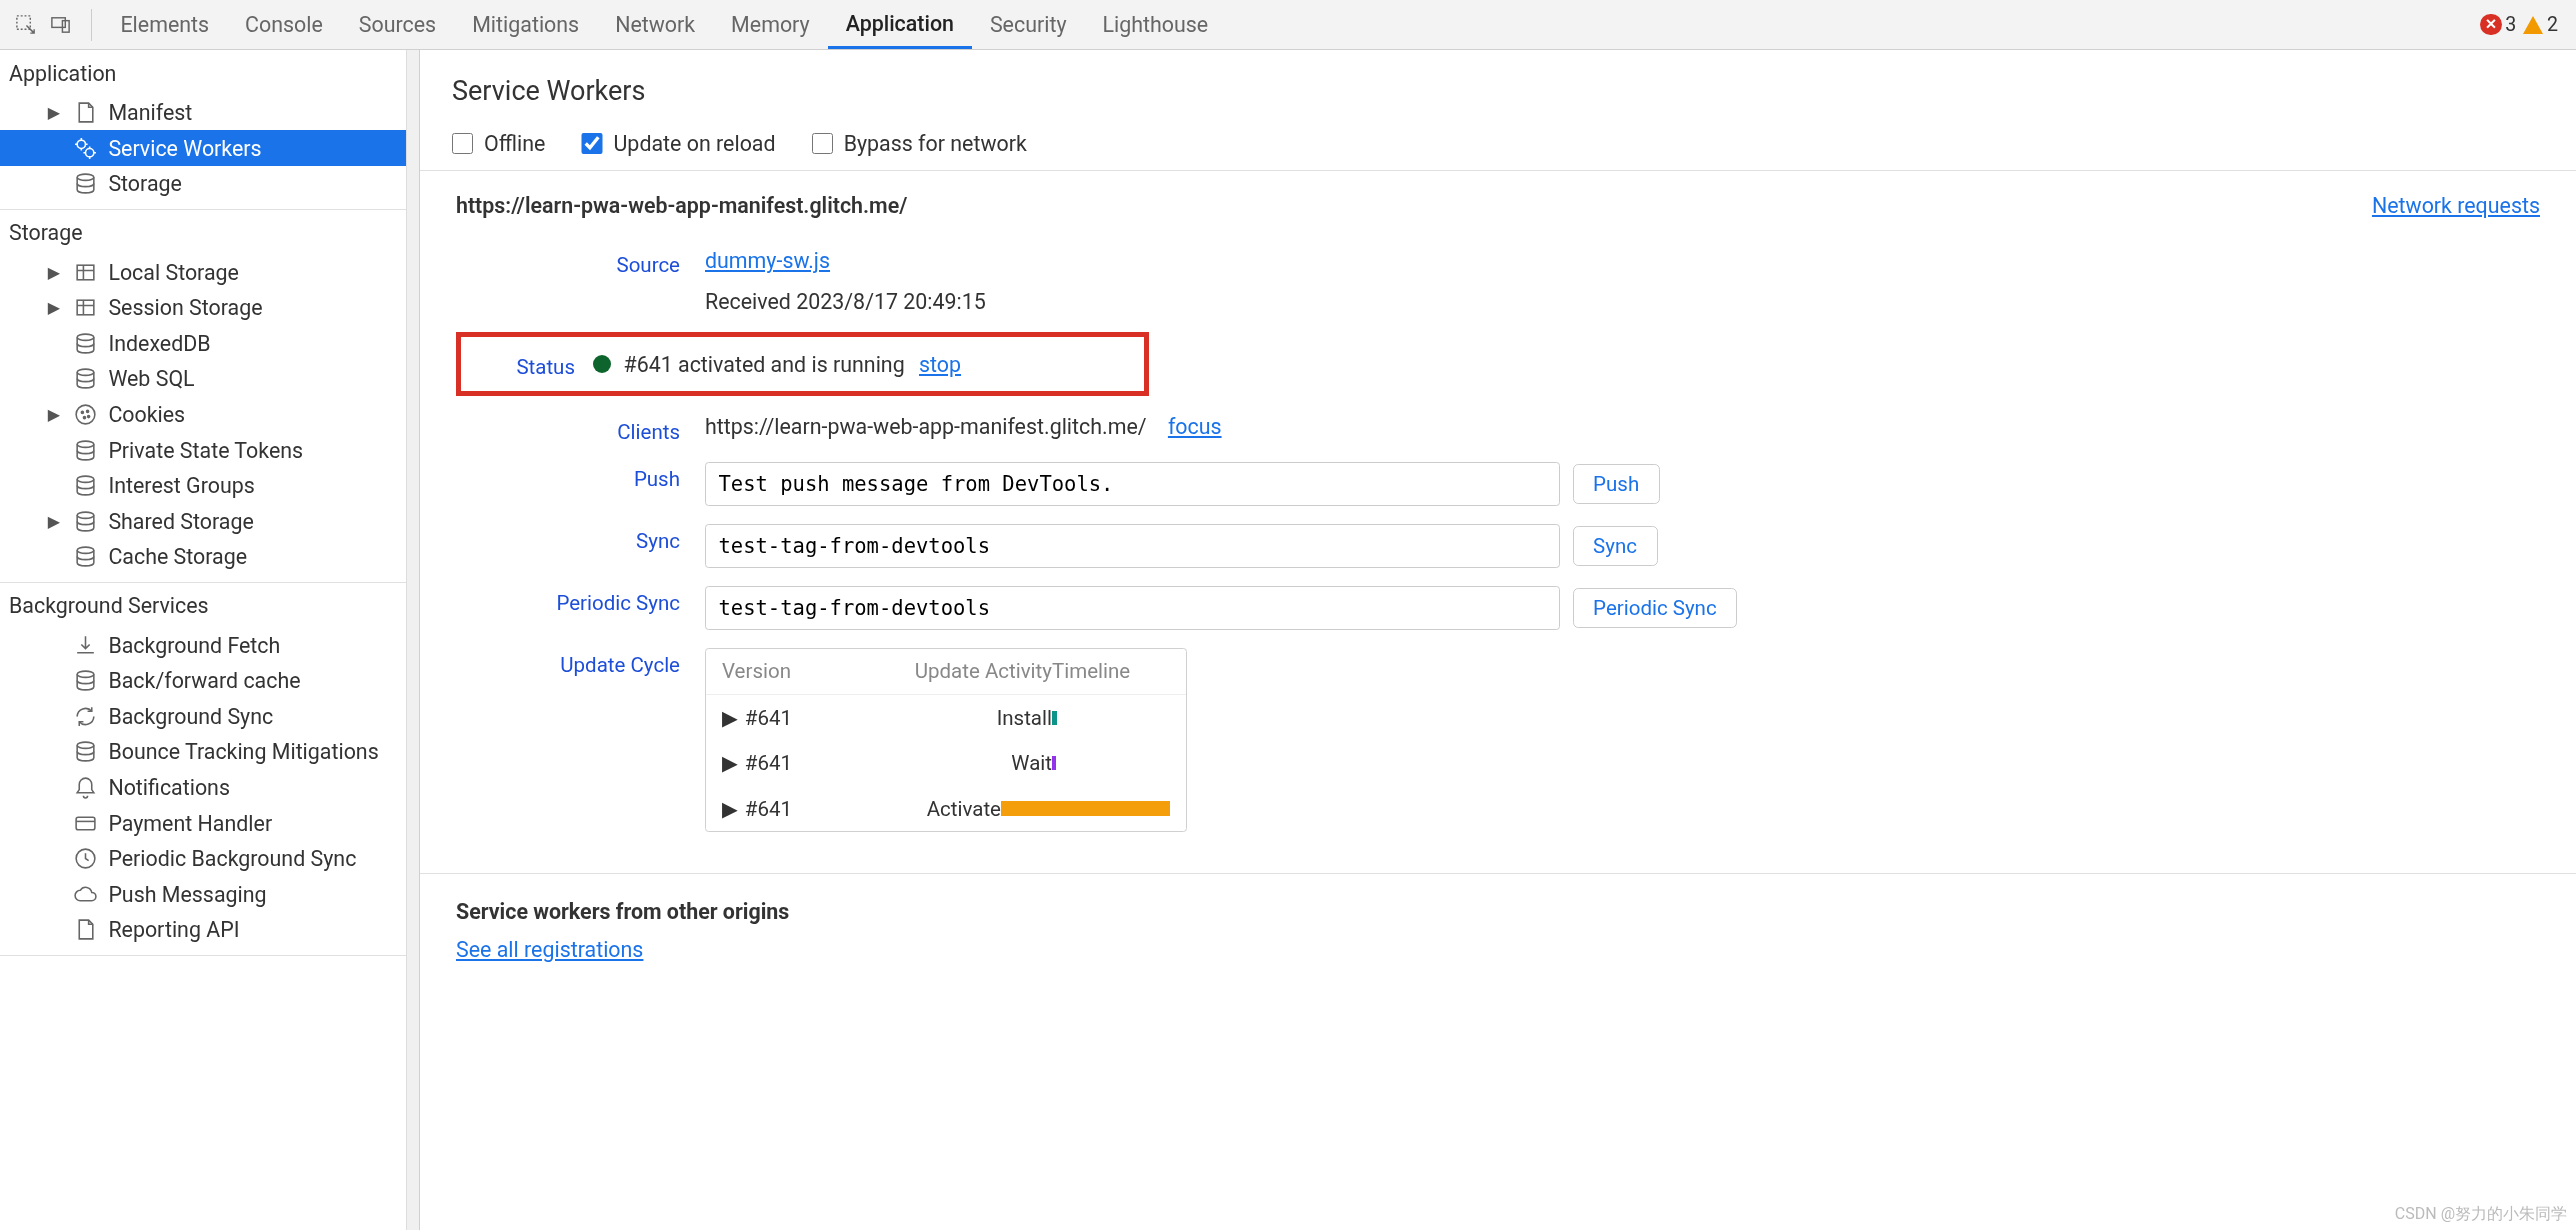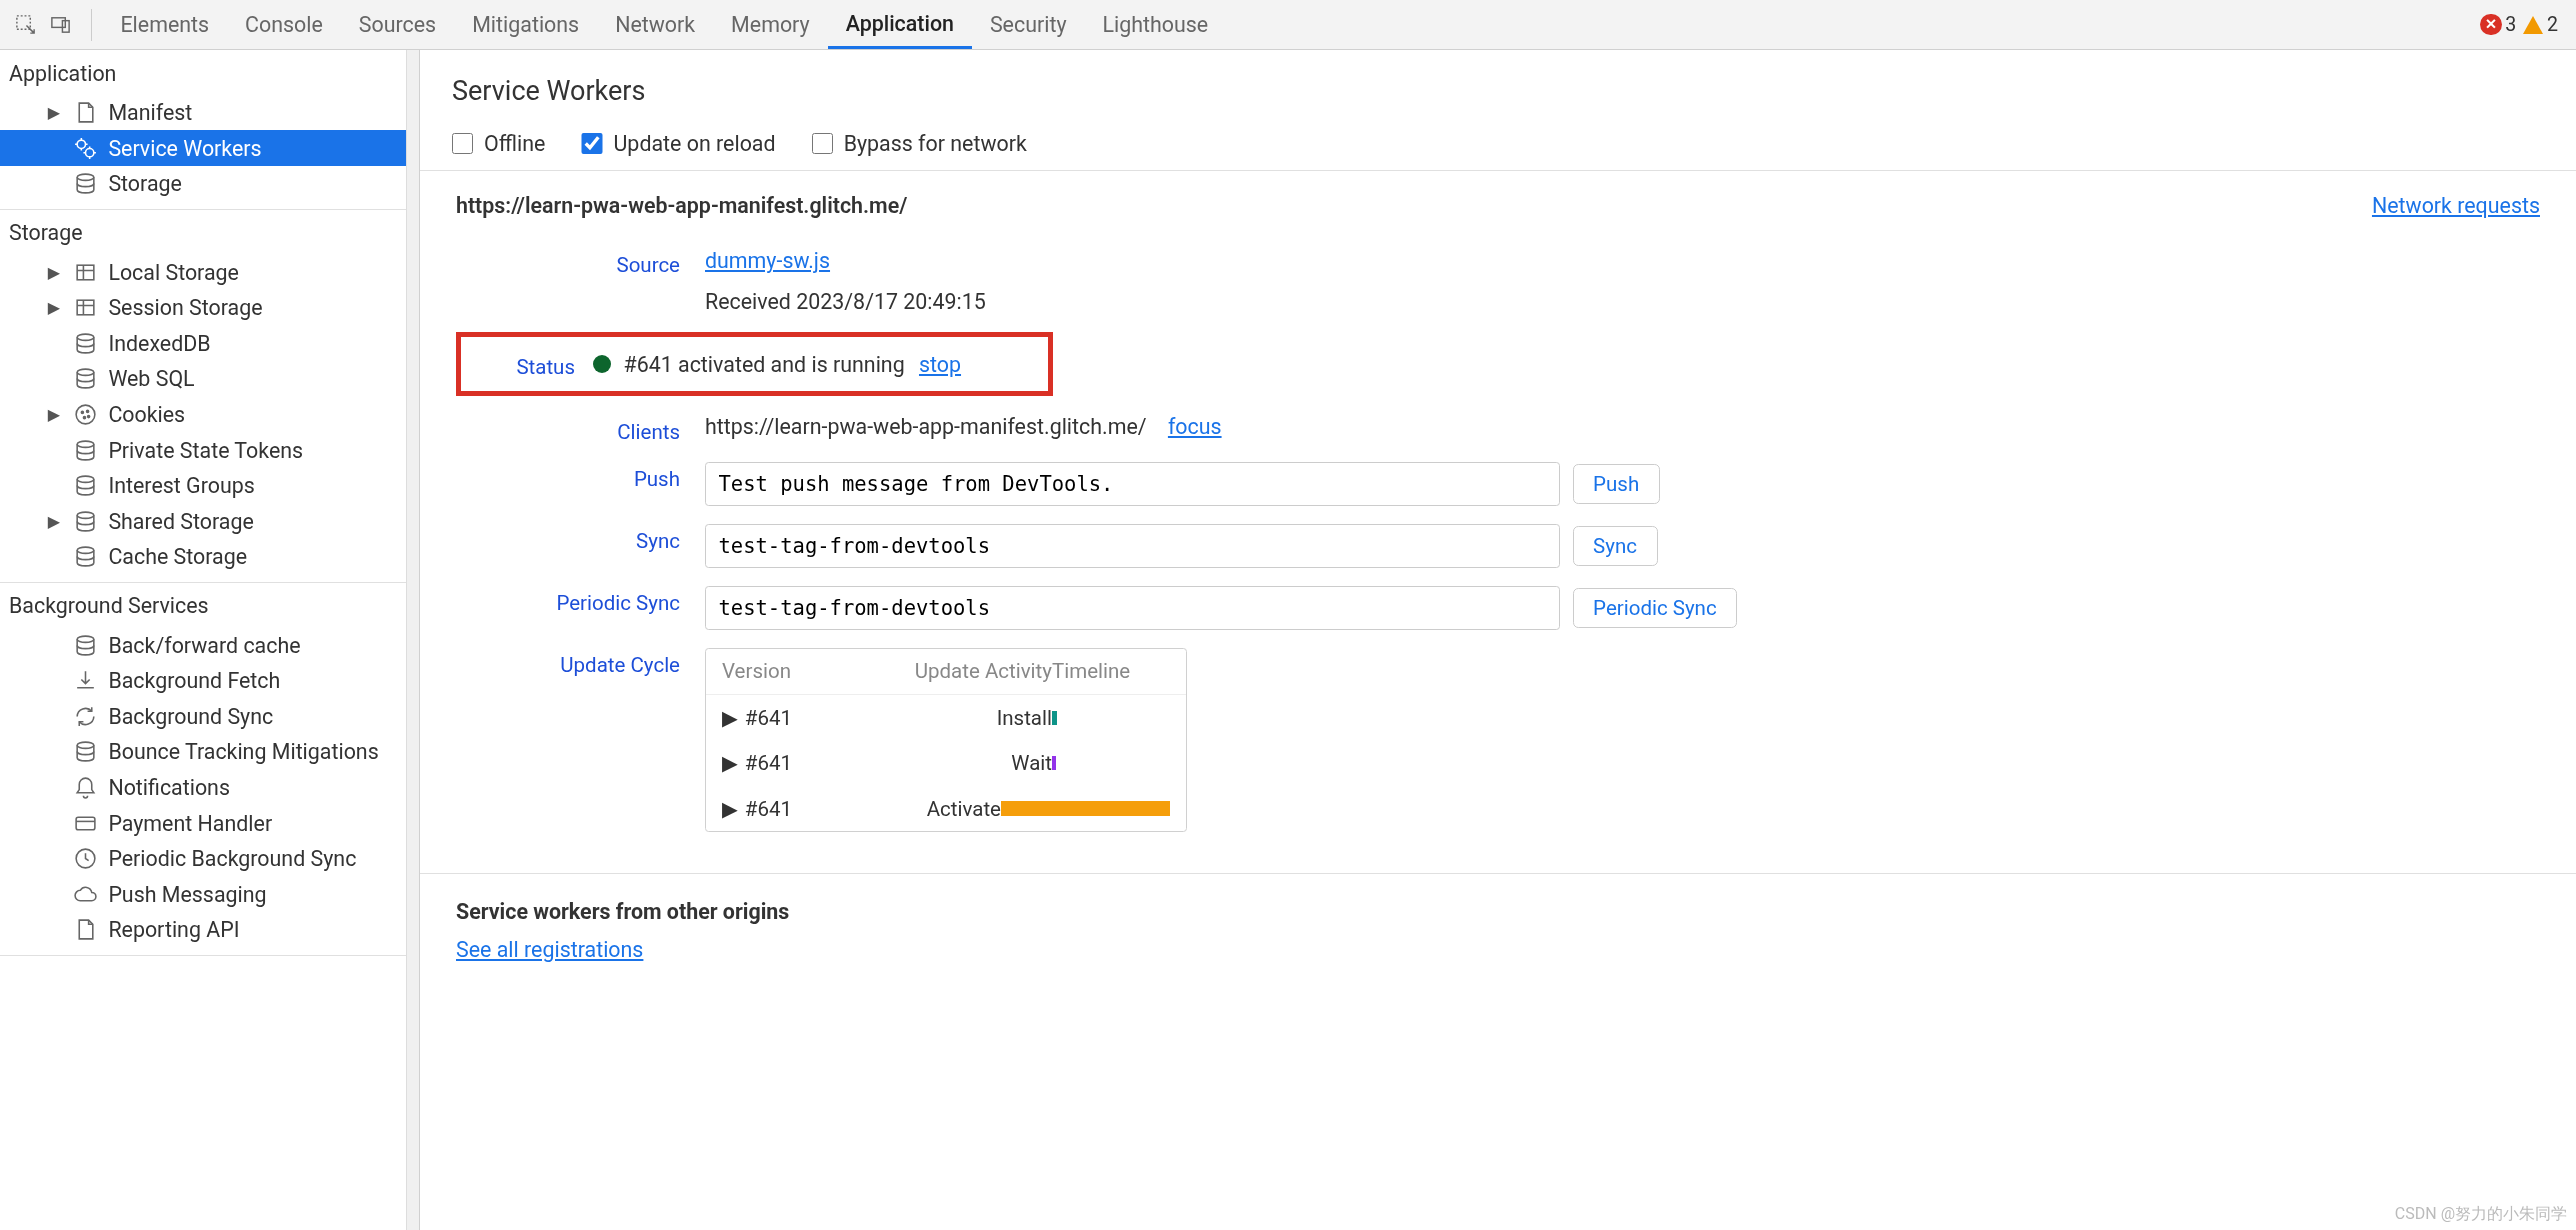--- a/index.html
+++ b/index.html
@@ -32,21 +32,21 @@
 .checkbox-row { display: flex; gap: 36px; align-items: center; margin-top: 24px; }
 .cb { display: flex; align-items: center; gap: 10.7px; font-size: 21.4px; }
 .cb input { width: 21.4px; height: 21.4px; accent-color: #1a73e8; }
 .origin-block { border-top: 0.9px solid #e0e0e0; padding: 21.4px 36px 32px; }
 .origin-hdr { display: flex; justify-content: space-between; align-items: center; margin-bottom: 21.4px; }
 .origin-url { font-weight: 600; color: #333; }
 .link { color: #1a73e8; text-decoration: underline; cursor: pointer; }
 .field-row { display: flex; align-items: flex-start; padding: 9px 0; }
 .field-label { width: 249px; text-align: right; padding-right: 25px; color: #1d4ed8; font-size: 20.5px; padding-top: 5.3px; }
 .field-value { flex: 1; font-size: 21.4px; }
-.status-highlight { border: 5.3px solid #d93025; padding: 12.5px 16px; display: inline-flex; align-items: center; width: 597px; }
+.status-highlight { border: 5.3px solid #d93025; padding: 12.5px 16px; display: inline-flex; align-items: center; width: 693px; }
 .status-dot { width: 18px; height: 18px; border-radius: 50%; background: #0d652d; margin-right: 12.5px; flex-shrink: 0; }
 .input-row { display: flex; gap: 12.5px; align-items: center; }
 .text-input { font-family: ui-monospace, Menlo, Consolas, monospace; font-size: 20.5px; padding: 9px 12.5px; border: 0.9px solid #ccc; border-radius: 3.6px; width: 855px; }
 .btn { border: 0.9px solid #ccc; border-radius: 5.3px; padding: 7.1px 19.6px; color: #1a73e8; background: #fff; font-size: 20.5px; cursor: pointer; }
 .update-table { border: 0.9px solid #d0d0d0; border-radius: 3.6px; width: 482px; }
 .ut-header { display: flex; padding: 10.7px 16px; color: #888; font-size: 20.5px; border-bottom: 0.9px solid #eee; }
 .ut-row { display: flex; padding: 10.7px 16px; align-items: center; font-size: 20.5px; }
 .ut-v { width: 134px; display: flex; align-items: center; gap: 7.1px; }
 .ut-a { width: 196px; text-align: right; }
 .ut-t { flex: 1; }
@@ -210,32 +210,32 @@
           <path d="M4 12c0 1.7 3.6 3 8 3s8-1.3 8-3"></path>
         </svg>
         <span>Cache Storage</span>
       </div>
 
     <div class="section-divider"></div>
     <div class="section-title">Background Services</div>
     <div class="tree-item lv2">
         <span class="tri"></span>
         <svg viewBox="0 0 24 24" fill="none" stroke="#666" stroke-width="1.5">
+          <path d="M12 3v12M8 11l4 4 4-4M4 19h16"></path>
+        </svg>
+        <span>Background Fetch</span>
+      </div>
+    <div class="tree-item lv2">
+        <span class="tri"></span>
+        <svg viewBox="0 0 24 24" fill="none" stroke="#666" stroke-width="1.5">
           <ellipse cx="12" cy="6" rx="8" ry="3"></ellipse>
           <path d="M4 6v12c0 1.7 3.6 3 8 3s8-1.3 8-3V6"></path>
           <path d="M4 12c0 1.7 3.6 3 8 3s8-1.3 8-3"></path>
         </svg>
         <span>Back/forward cache</span>
-      </div>
-    <div class="tree-item lv2">
-        <span class="tri"></span>
-        <svg viewBox="0 0 24 24" fill="none" stroke="#666" stroke-width="1.5">
-          <path d="M12 3v12M8 11l4 4 4-4M4 19h16"></path>
-        </svg>
-        <span>Background Fetch</span>
       </div>
     <div class="tree-item lv2">
         <span class="tri"></span>
         <svg viewBox="0 0 24 24" fill="none" stroke="#666" stroke-width="1.5">
           <path d="M4 12a8 8 0 0 1 14-5M20 12a8 8 0 0 1-14 5"></path>
           <path d="M18 3v4h-4M6 21v-4h4"></path>
         </svg>
         <span>Background Sync</span>
       </div>
     <div class="tree-item lv2">

